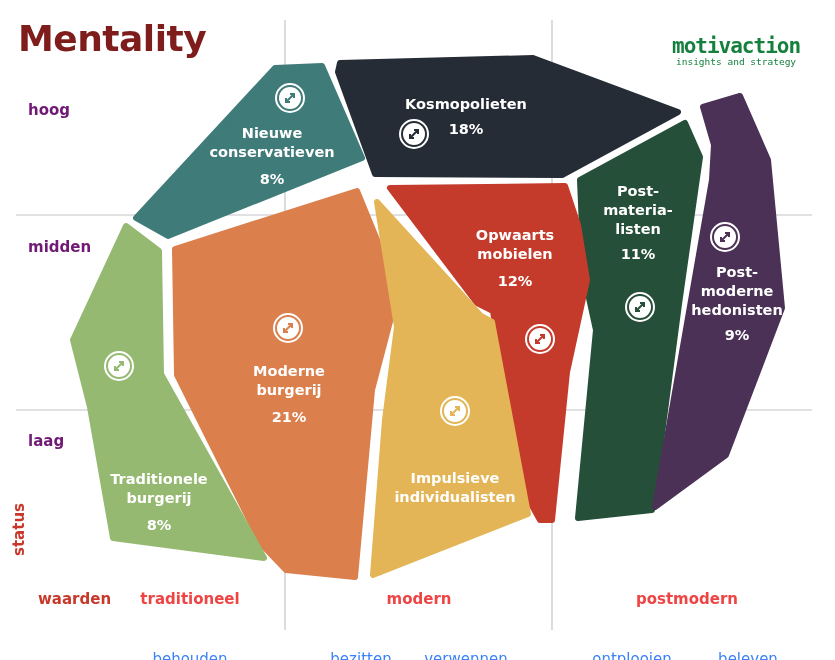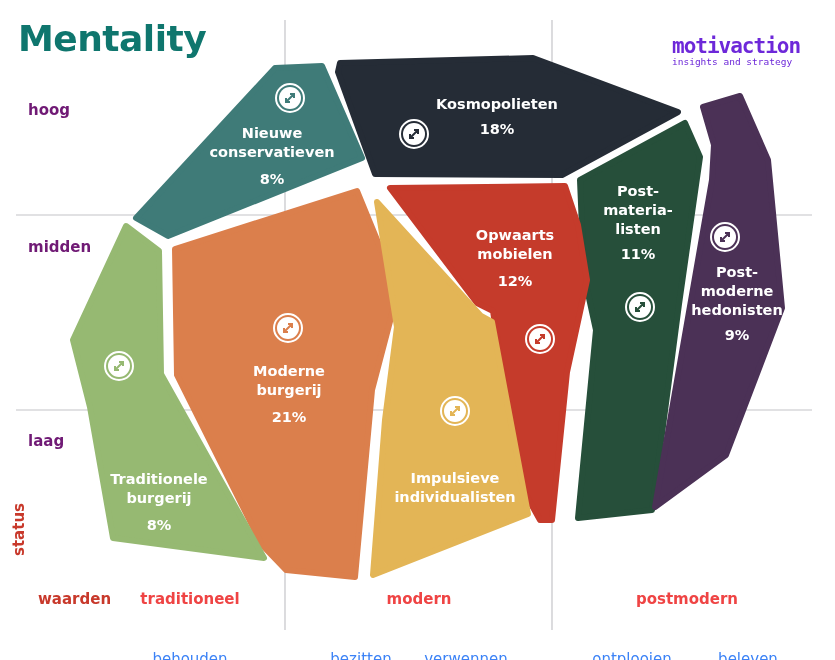--- a/index.html
+++ b/index.html
@@ -1,20 +1,20 @@
 <!DOCTYPE html>
 <html><head>
 <meta charset="utf-8">
 <style>
   html, body { margin: 0; padding: 0; background: #ffffff; }
   body { width: 835px; height: 660px; position: relative; overflow: hidden;
          font-family: "DejaVu Sans", sans-serif; color: #242a33; }
   .title { position: absolute; left: 18px; top: 18px; font-size: 36px; font-weight: bold;
-           letter-spacing: -0.5px; color: #0f766e; }
-  .brand { position: absolute; left: 672px; top: 36px; color: #6d28d9; }
+           letter-spacing: -0.5px; color: #7f1d1d; }
+  .brand { position: absolute; left: 672px; top: 36px; text-align: center; color: #15803d; }
   .brand-name { font-family: "DejaVu Sans Mono", monospace; font-weight: bold; font-size: 21px; letter-spacing: -1px; line-height: 20px; }
   .brand-sub { font-family: "DejaVu Sans Mono", monospace; font-size: 9.5px; line-height: 12px; }
   .ylabel { position: absolute; left: 28px; font-size: 15px; font-weight: bold; color: #701a75; }
   svg.map { position: absolute; left: 0; top: 0; }
   .seg-label { position: absolute; color: #ffffff; font-weight: bold; text-align: center;
                font-size: 14.5px; line-height: 19px; transform: translateX(-50%); white-space: nowrap; }
   .seg-label .pct { display: block; margin-top: 8px; }
   .expand { position: absolute; width: 30px; height: 30px; border-radius: 50%;
             border: 2px solid #fff; box-sizing: border-box; display: flex; align-items: center; justify-content: center; }
   .expand::before { content: ""; position: absolute; left: 2px; top: 2px; right: 2px; bottom: 2px;
@@ -99,21 +99,21 @@
   <svg width="14" height="14" viewBox="0 0 14 14">
       <path d="M3 11 L11 3 M7 3 H11 V7 M3 7 V11 H7" stroke="#e3b556" stroke-width="2" fill="none"></path>
     </svg>
 </div>
 
 <div class="seg-label" style="left:272px;top:124px">
   <div>Nieuwe</div>
   <div>conservatieven</div>
   <span class="pct">8%</span>
 </div>
-<div class="seg-label" style="left:497px;top:95px">
+<div class="seg-label" style="left:466px;top:95px">
   <div>Kosmopolieten</div>
   <span class="pct" style="margin-top:6px">18%</span>
 </div>
 <div class="seg-label" style="left:638px;top:182px">
   <div>Post-</div>
   <div>materia-</div>
   <div>listen</div>
   <span class="pct" style="margin-top:6px">11%</span>
 </div>
 <div class="seg-label" style="left:737px;top:263px">

